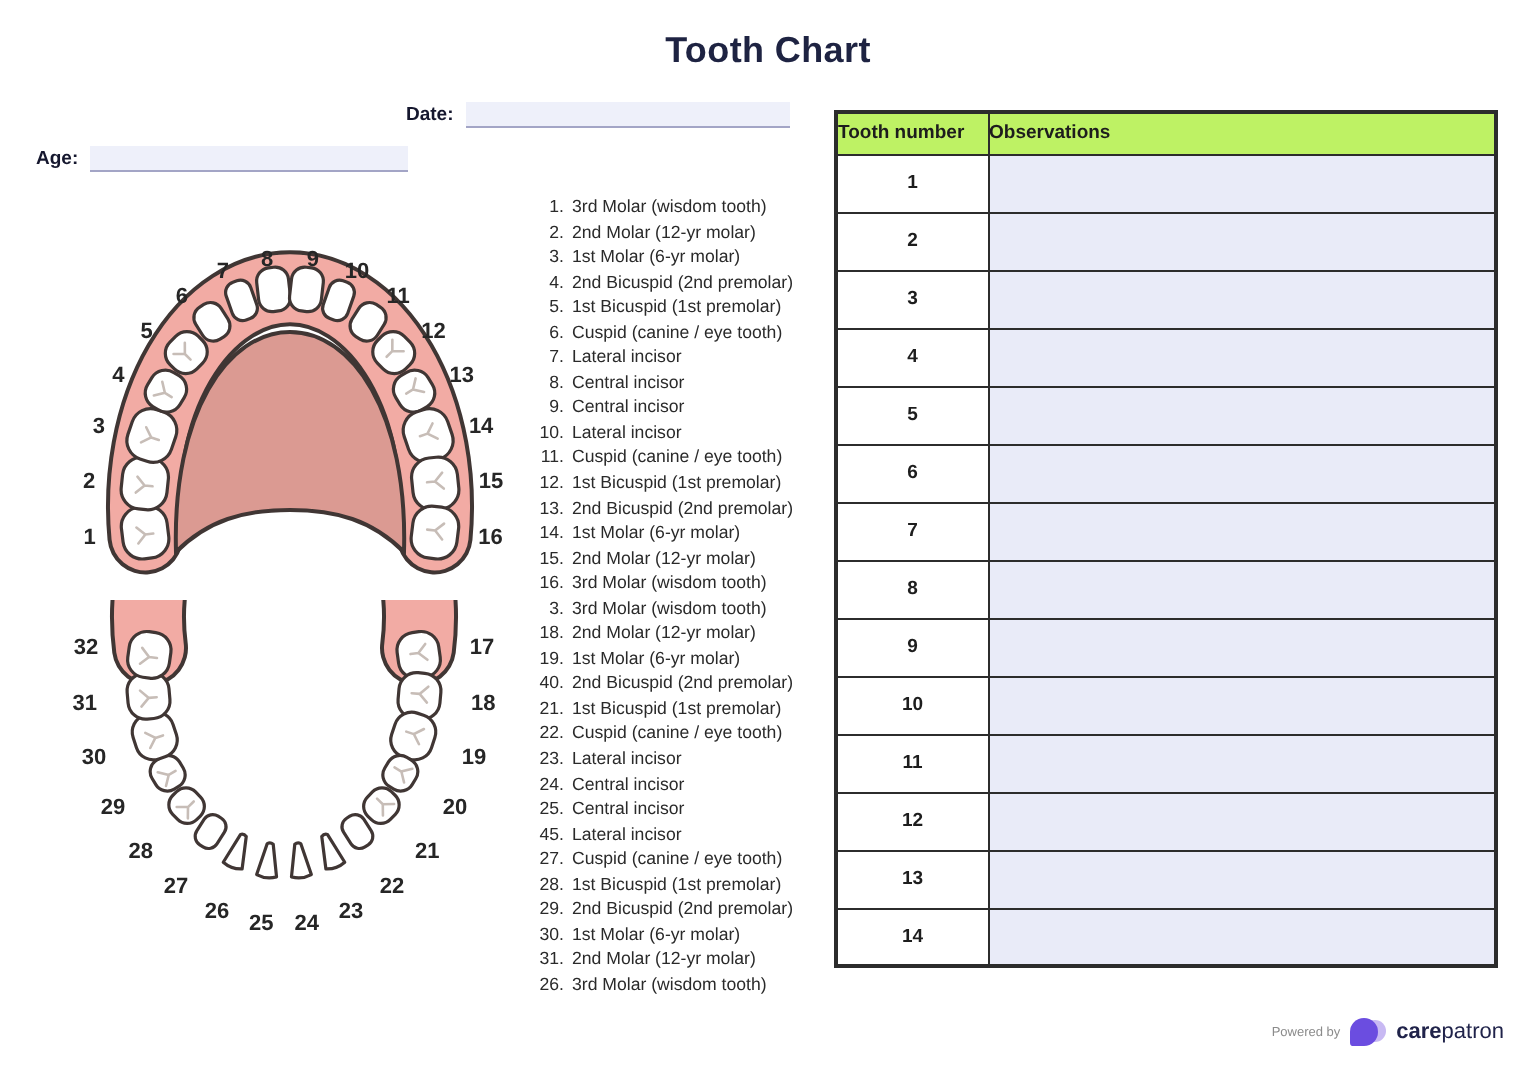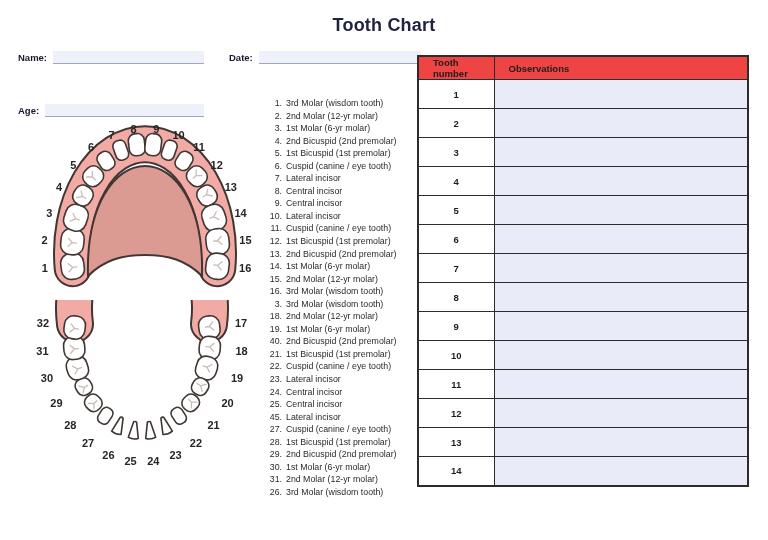--- a/index.html
+++ b/index.html
@@ -9,41 +9,41 @@
 
   .title { position:absolute; top:15px; left:0; right:0; text-align:center;
            font-size:18px; font-weight:bold; color:#1e2342; letter-spacing:.2px; }
 
   .field { position:absolute; display:flex; align-items:flex-end; gap:6px; }
   .field label { font-size:9.5px; font-weight:bold; color:#15172e; line-height:13px; white-space:nowrap; }
   .field input { flex:1; height:13px; background:#eef0fa; border:none;
                  border-bottom:1px solid #a3a5c6; font-size:9px; padding:0 3px;
                  font-family:"Liberation Sans", sans-serif; outline:none; }
   .field-name   { left:18px;  top:51px; width:186px; }
-  .field-date   { left:229px; top:51px; width:192px; }
-  .field-age    { left:18px;  top:73px; width:186px;margin-top:31px; }
+  .field-date   { left:203px; top:51px; width:192px; }
+  .field-age    { left:18px;  top:73px; width:186px; }
   .field-gender { left:215px; top:73px; width:192px; }
 
   .arch-svg { position:absolute; left:30px; }
   .arch-upper { top:114px; width:230px; height:182px; }
   .arch-lower { top:300px; width:230px; height:186px; }
   .arch-svg text { font-family:"Liberation Sans", sans-serif; font-weight:bold;
                    font-size:11px; fill:#262626; text-anchor:middle; }
 
   .tooth-list { position:absolute; left:266px; top:97px; width:150px; list-style:none; }
   .tooth-list li { display:flex; line-height:12.55px; font-size:8.8px; color:#2a2a2a; }
   .tooth-list .num { width:16px; text-align:right; margin-right:4px; flex:none; }
   .tooth-list .lbl { white-space:nowrap; }
 
   .obs-table { position:absolute; left:417px; top:55px; width:332px;
                border-collapse:collapse; table-layout:fixed; }
   .obs-table th, .obs-table td { border:1px solid #2c2c2c; }
   .obs-table { border:2px solid #2c2c2c; }
-  .obs-table th { height:21px; background:#ef4444; font-size:9.5px; font-weight:bold;
-                  text-align:left; padding-left:14px; color:#1d1d1d; }
+  .obs-table th { height:21px; background:#bef264; font-size:9.5px; font-weight:bold;
+                  text-align:left; padding-left:0; color:#1d1d1d; }
   .obs-table col.c-num { width:76px; }
   .obs-table td { height:29px; }
   .obs-table td.num { background:#ffffff; text-align:center; font-weight:bold;
                       font-size:9.5px; color:#1d1d1d; }
   .obs-table td.obs { background:#e9ebf8; }
 
   .footer-link { position:absolute; left:18px; top:511px; font-size:9.5px;
                  color:#4a4a4a; text-decoration:underline;margin-top:28px; }
   .powered { position:absolute; right:16px; top:508px; display:flex;
              align-items:center; gap:5px; }
@@ -56,24 +56,20 @@
   .brand { font-size:11px; color:#20234a; }
   .brand .b-bold { font-weight:bold; }
 </style>
 </head>
 <body>
 
 <div class="page">
 
   <div class="title">Tooth Chart</div>
 
-  <div class="field field-name">
-    <label>Name:</label>
-    <input type="text" value="" style="">
-  </div>
   <div class="field field-date">
     <label>Date:</label>
     <input type="text" value="" style="">
   </div>
   <div class="field field-age">
     <label>Age:</label>
     <input type="text" value="" style="">
   </div>
 
   <svg class="arch-svg arch-upper" viewBox="0 0 230 182">
@@ -431,14 +427,22 @@
         </tr>
         <tr>
           <td class="num">14</td>
           <td class="obs"></td>
         </tr>
       </tbody>
   </table>
 
   <a class="footer-link" href="#">https://www.carepatron.com/</a>
 
+  <div class="powered">
+    <span class="pb-label">Powered by</span>
+    <span class="logo-blob">
+      <span class="b2"></span>
+        <span class="b1"></span>
+    </span>
+    <span class="brand"><span class="b-bold">care</span><span>patron</span></span>
+  </div>
 
 </div>
 
 </body></html>

